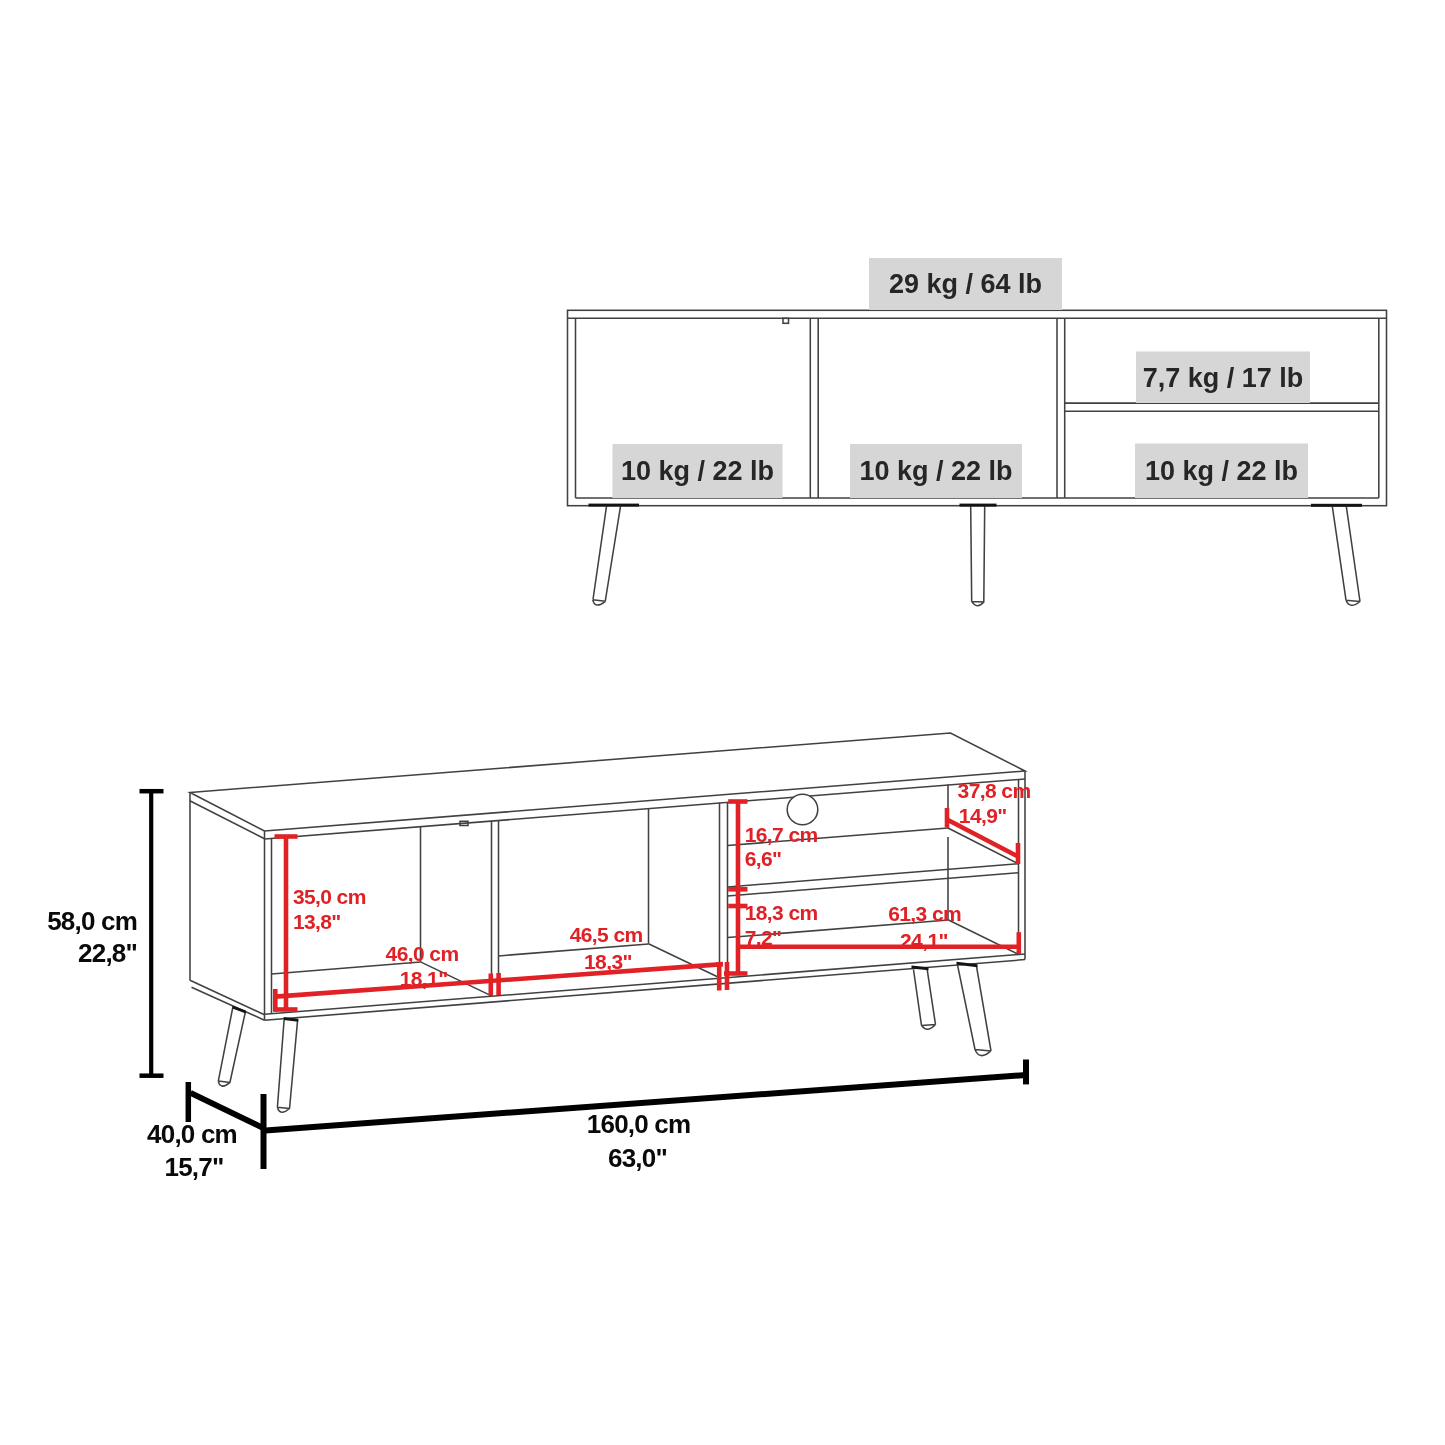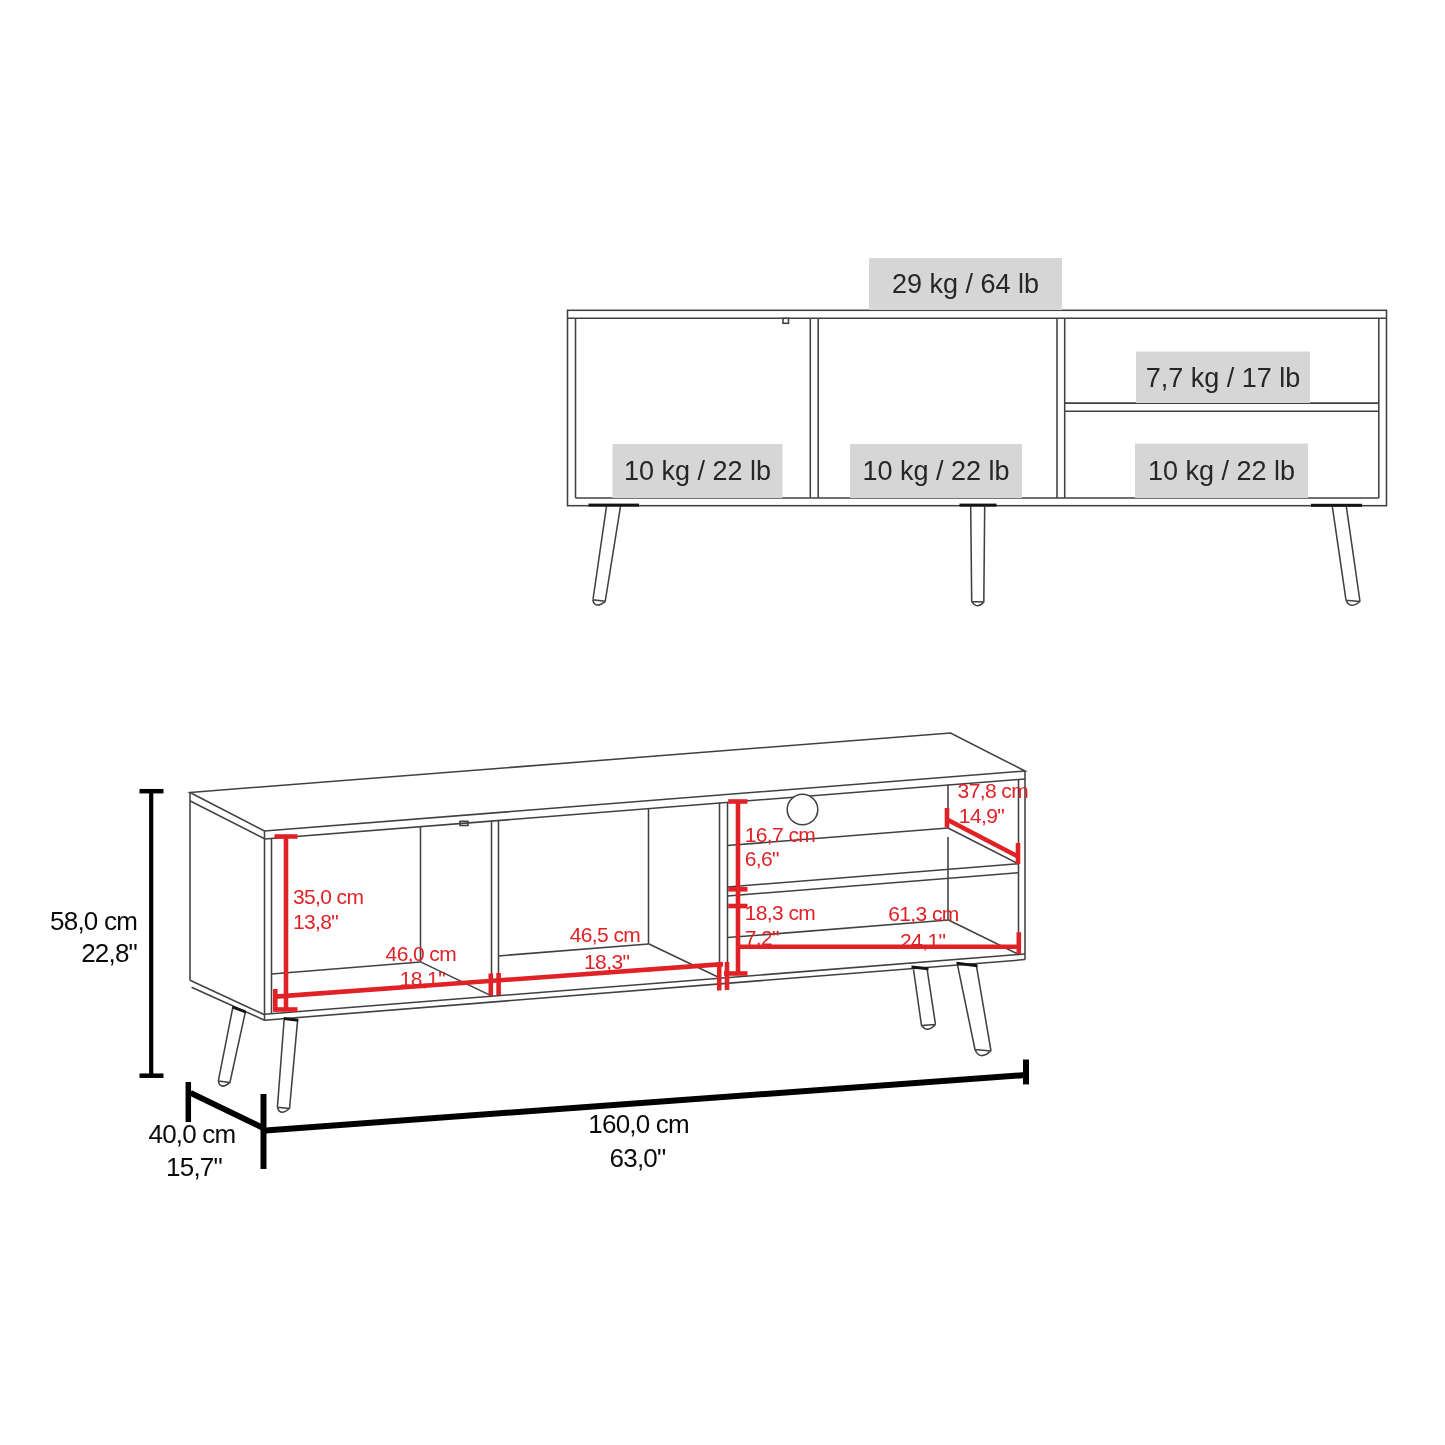--- a/index.html
+++ b/index.html
@@ -1,16 +1,16 @@
 <!DOCTYPE html>
 <html><head>
 <meta charset="utf-8">
 <style>
   html,body{margin:0;padding:0;background:#ffffff;}
-  .page{width:1445px;height:1445px;position:relative;overflow:hidden;background:#fff;}
+  .page{width:1445px;height:1445px;position:relative;overflow:hidden;background:#fff;font-weight:bold;}
   svg{position:absolute;top:0;left:0;}
   text{font-family:"Liberation Sans", sans-serif;}
   .lbl{font-size:27px;fill:#262626;letter-spacing:0px;}
   .red{font-size:21px;fill:#e02125;letter-spacing:-0.6px;}
   .dim{font-size:26px;fill:#0a0a0a;letter-spacing:-0.8px;}
 </style>
 </head>
 <body>
 <div class="page">
 <svg width="1445" height="1445" viewBox="0 0 1445 1445">

